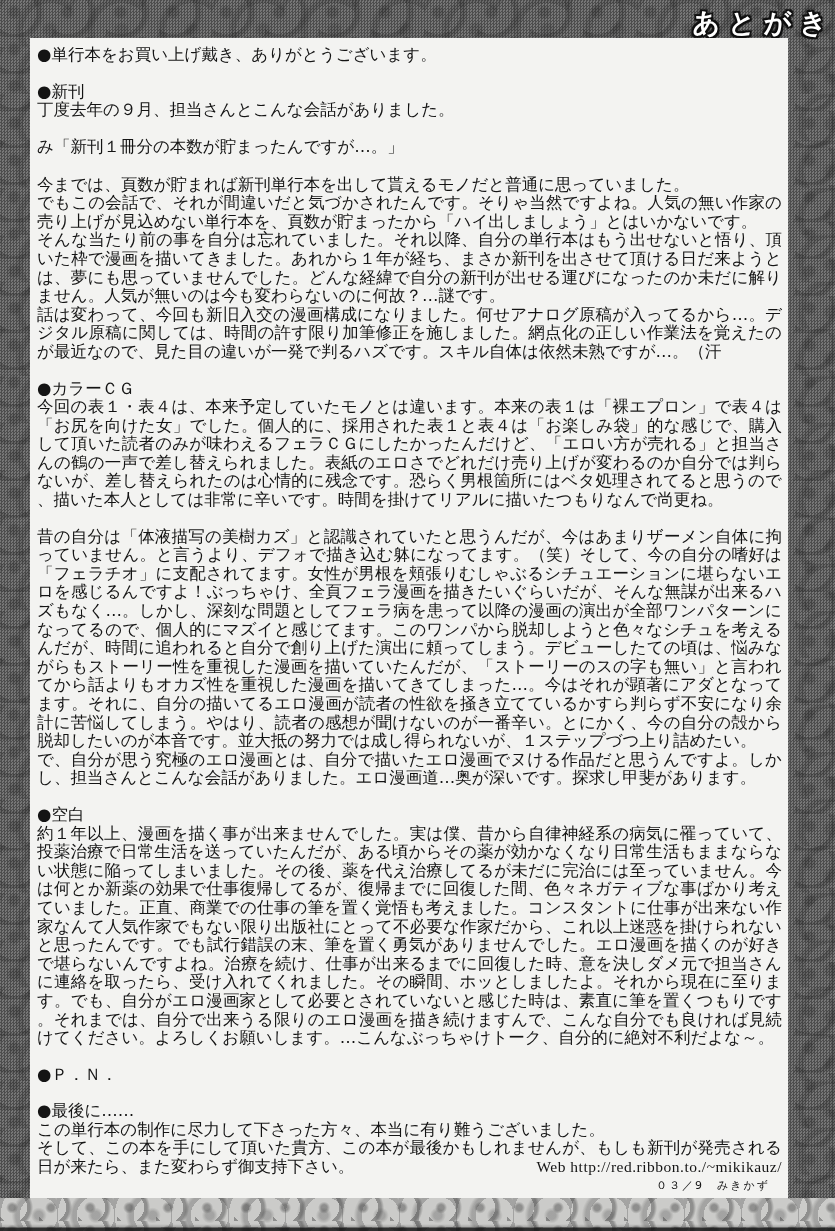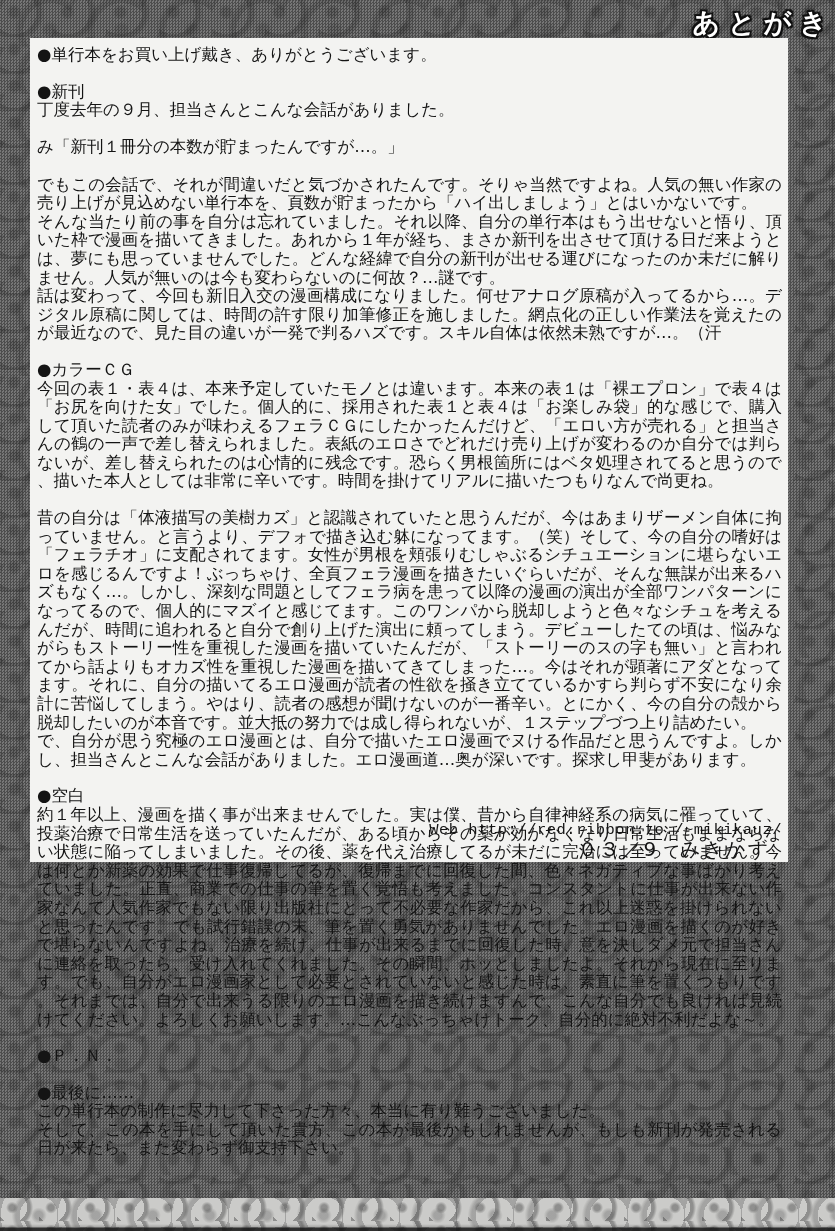--- a/index.html
+++ b/index.html
@@ -27,21 +27,21 @@
     font-size:27px;
     font-weight:bold;
     letter-spacing:8px;
     -webkit-text-stroke:3px #1c1c1c;
     paint-order:stroke fill;
     text-shadow:0 0 2px #000,2px 2px 1px #111,-2px -2px 1px #111,2px -2px 1px #111,-2px 2px 1px #111;
   }
   .content-box{
     position:absolute;
     left:30px;top:38px;
-    width:758px;height:824px;
+    width:758px;height:1160px;
     background:#f3f3f1;
     box-sizing:border-box;
     padding:8px 6px 0 7px;
     color:#141414;
     font-size:16.5px;
     line-height:18.6px;
     font-weight:500;
   }
   .section{margin-bottom:18px;}
   .heading{white-space:pre-wrap;}
@@ -51,27 +51,27 @@
     line-break:anywhere;
     overflow-wrap:anywhere;
   }
   .spacer{height:18.6px;}
   .footer{
     position:absolute;
     right:6px;bottom:3px;
     text-align:right;
   }
   .footer-url{
-    font-family:Liberation Mono, monospace;
+    font-family:Liberation Serif, serif;
     font-size:15.5px;
     line-height:19px;
     letter-spacing:.5px;
   }
   .footer-credit{
-    font-size:20px;
+    font-size:11px;
     line-height:19px;
     padding-right:12px;
     letter-spacing:2px;
   }
   .bottom-band{
     position:absolute;left:0;bottom:0;width:835px;height:33px;
     background-color:#cbcbc9;
     background-image:
       linear-gradient(to top, rgba(20,20,20,.85) 0 3px, rgba(60,60,60,.25) 4px, rgba(0,0,0,0) 7px),
       repeating-radial-gradient(circle at 31% 42%, rgba(70,70,70,.45) 0 3px, rgba(0,0,0,0) 6px 15px),
@@ -89,20 +89,21 @@
     <div>
         <div class="section">
           <div class="heading">●単行本をお買い上げ戴き、ありがとうございます。</div>
         </div>
         <div class="section">
           <div class="heading">●新刊</div>
           <div class="para">丁度去年の９月、担当さんとこんな会話がありました。</div>
           <div class="spacer"></div>
           <div class="para">み「新刊１冊分の本数が貯まったんですが…。」</div>
           <div class="spacer"></div>
+          <div class="para">今までは、頁数が貯まれば新刊単行本を出して貰えるモノだと普通に思っていました。</div>
           <div class="para">でもこの会話で、それが間違いだと気づかされたんです。そりゃ当然ですよね。人気の無い作家の売り上げが見込めない単行本を、頁数が貯まったから「ハイ出しましょう」とはいかないです。</div>
           <div class="para">そんな当たり前の事を自分は忘れていました。それ以降、自分の単行本はもう出せないと悟り、頂いた枠で漫画を描いてきました。あれから１年が経ち、まさか新刊を出させて頂ける日だ来ようとは、夢にも思っていませんでした。どんな経緯で自分の新刊が出せる運びになったのか未だに解りません。人気が無いのは今も変わらないのに何故？…謎です。</div>
           <div class="para">話は変わって、今回も新旧入交の漫画構成になりました。何せアナログ原稿が入ってるから…。デジタル原稿に関しては、時間の許す限り加筆修正を施しました。網点化の正しい作業法を覚えたのが最近なので、見た目の違いが一発で判るハズです。スキル自体は依然未熟ですが…。（汗</div>
         </div>
         <div class="section">
           <div class="heading">●カラーＣＧ</div>
           <div class="para">今回の表１・表４は、本来予定していたモノとは違います。本来の表１は「裸エプロン」で表４は「お尻を向けた女」でした。個人的に、採用された表１と表４は「お楽しみ袋」的な感じで、購入して頂いた読者のみが味わえるフェラＣＧにしたかったんだけど、「エロい方が売れる」と担当さんの鶴の一声で差し替えられました。表紙のエロさでどれだけ売り上げが変わるのか自分では判らないが、差し替えられたのは心情的に残念です。恐らく男根箇所にはベタ処理されてると思うので、描いた本人としては非常に辛いです。時間を掛けてリアルに描いたつもりなんで尚更ね。</div>
         </div>
         <div class="section">
           <div class="para">昔の自分は「体液描写の美樹カズ」と認識されていたと思うんだが、今はあまりザーメン自体に拘っていません。と言うより、デフォで描き込む躰になってます。（笑）そして、今の自分の嗜好は「フェラチオ」に支配されてます。女性が男根を頬張りむしゃぶるシチュエーションに堪らないエロを感じるんですよ！ぶっちゃけ、全頁フェラ漫画を描きたいぐらいだが、そんな無謀が出来るハズもなく…。しかし、深刻な問題としてフェラ病を患って以降の漫画の演出が全部ワンパターンになってるので、個人的にマズイと感じてます。このワンパから脱却しようと色々なシチュを考えるんだが、時間に追われると自分で創り上げた演出に頼ってしまう。デビューしたての頃は、悩みながらもストーリー性を重視した漫画を描いていたんだが、「ストーリーのスの字も無い」と言われてから話よりもオカズ性を重視した漫画を描いてきてしまった…。今はそれが顕著にアダとなってます。それに、自分の描いてるエロ漫画が読者の性欲を掻き立てているかすら判らず不安になり余計に苦悩してしまう。やはり、読者の感想が聞けないのが一番辛い。とにかく、今の自分の殻から脱却したいのが本音です。並大抵の努力では成し得られないが、１ステップづつ上り詰めたい。</div>

